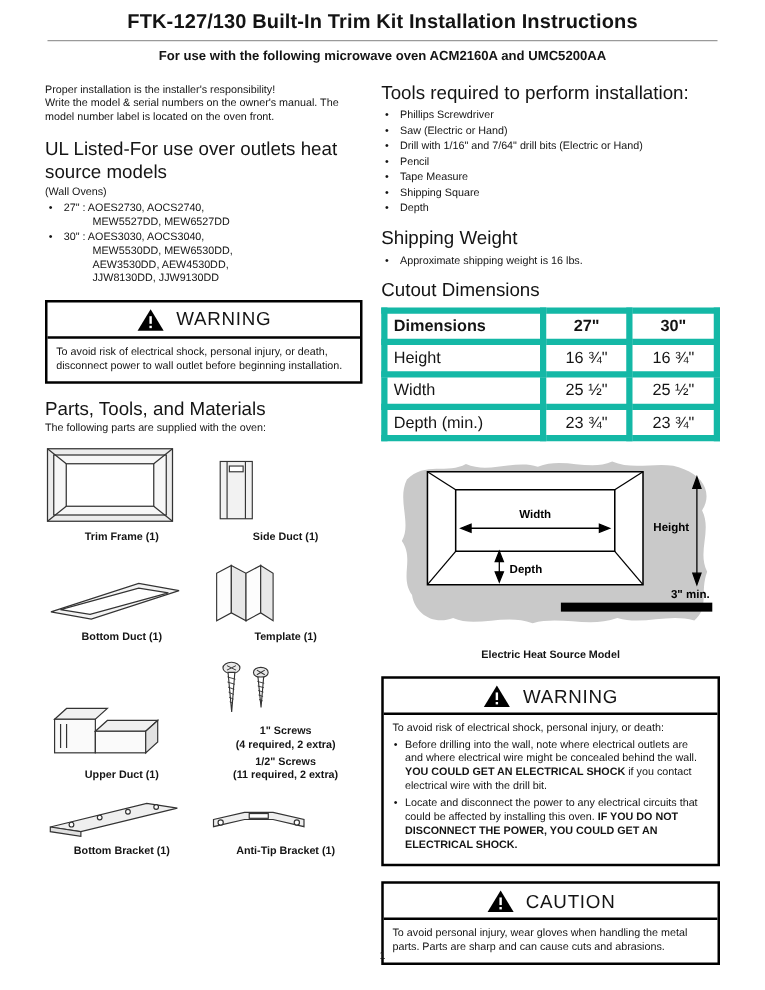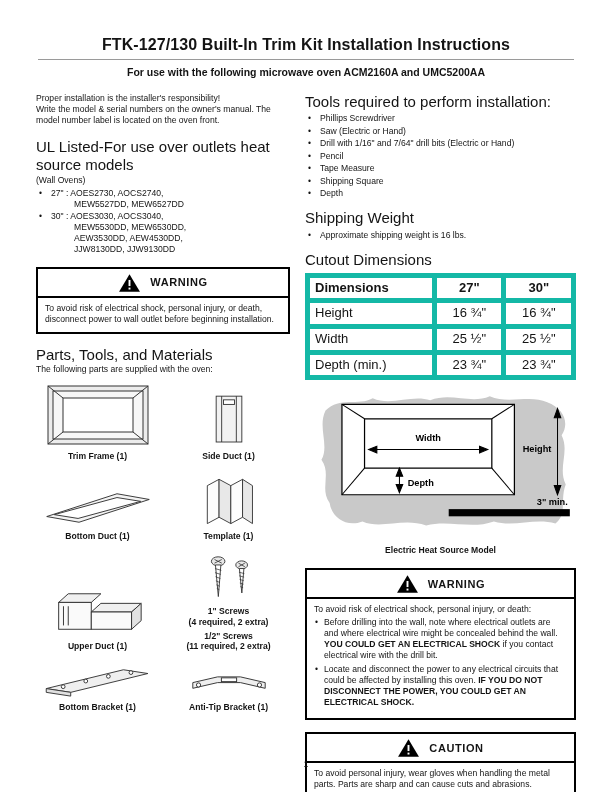--- a/index.html
+++ b/index.html
@@ -1,19 +1,19 @@
 <!DOCTYPE html>
 <html><head>
 <meta charset="utf-8">
 <style>
   * { margin:0; padding:0; box-sizing:border-box; }
   html,body { width:612px; height:792px; }
   body { background:#fff; color:#141414; font-family:"Liberation Sans","DejaVu Sans",sans-serif;
          font-size:8.6px; line-height:1.28; }
-  .page { position:relative; width:612px; height:792px; padding:35px 36px 0; overflow:hidden; background:#fff; }
+  .page { position:relative; width:612px; height:792px; padding:8px 36px 0; overflow:hidden; background:#fff; }
 
   .title { font-size:16px; font-weight:bold; text-align:center; letter-spacing:0.1px; }
   .title-rule { border-bottom:1px solid #9a9a9a; margin:4px 2px 6px; }
   .subtitle { font-size:10.5px; font-weight:bold; text-align:center; margin-bottom:13px; }
 
   .columns { display:flex; gap:15px; }
   .col-left { flex:0 0 254px; }
   .col-right { flex:1; min-width:0; }
 
   .b { font-weight:normal; }
@@ -25,29 +25,29 @@
   .blist li { position:relative; padding-left:15px; margin-bottom:1.5px; }
   .blist li::before { content:"\2022"; position:absolute; left:3px; top:0; }
 
   .model-item { position:relative; padding-left:15px; margin-bottom:1px; }
   .model-item::before { content:"\2022"; position:absolute; left:3px; }
   .model-cont { padding-left:23px; }
 
   .warn-box { border:2.5px solid #000; margin-top:12px; background:#fff; }
   .warn-head { display:flex; align-items:center; justify-content:center; gap:9px;
                padding:4px 4px 3px; border-bottom:2px solid #000; }
-  .warn-word { font-size:11px; font-weight:bold; letter-spacing:0.6px; }
+  .warn-word { font-size:15px; font-weight:normal; letter-spacing:0.6px; }
   .warn-icon { display:block; }
   .warn-body { padding:5px 7px 7px; }
   .warn-list { list-style:none; margin-top:2px; }
   .warn-list li { position:relative; padding-left:10px; margin-bottom:3px; }
   .warn-list li::before { content:"\2022"; position:absolute; left:1px; }
 
   .parts-grid { display:grid; grid-template-columns:1fr 1fr; column-gap:8px; row-gap:14px; margin-top:8px; }
-  .part { display:flex; flex-direction:column; align-items:center; justify-content:flex-end; text-align:center; }
+  .part { display:flex; flex-direction:column; justify-content:flex-end; text-align:center; }
   .part svg { display:block; }
   .part-caption { font-weight:bold; margin-top:4px; line-height:1.2; }
 
   .dim-table { border-collapse:collapse; width:100%; margin-top:4px; }
   .dim-table th,.dim-table td { border:5px solid #14b8a6; padding:2px 5px; font-size:13px; }
   .dim-table th { text-align:center; font-weight:bold; }
   .dim-table td { text-align:center; }
   .dim-table th:first-child,.dim-table td:first-child { text-align:left; }
 
   .diagram { margin-top:8px; }

